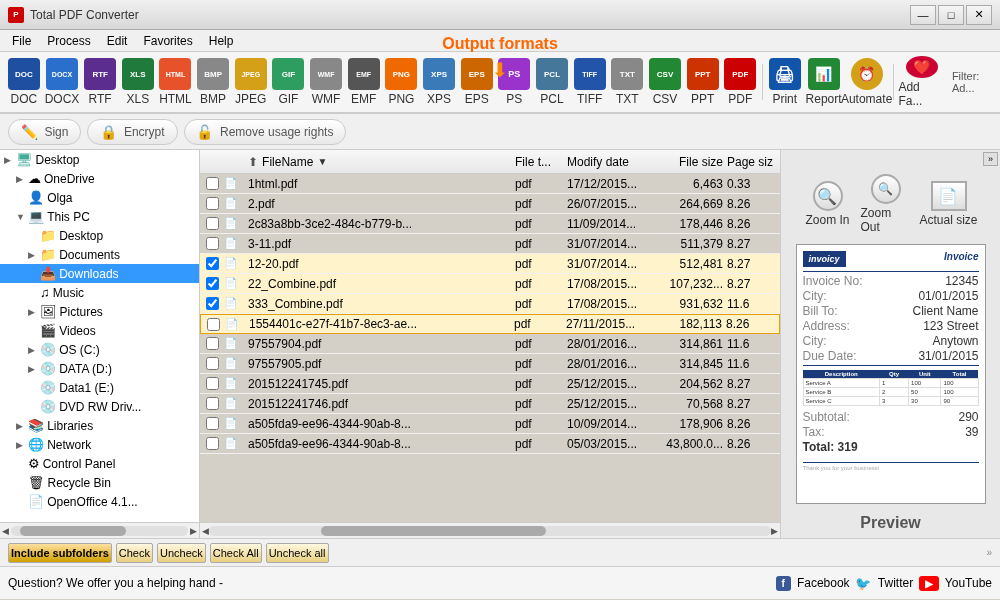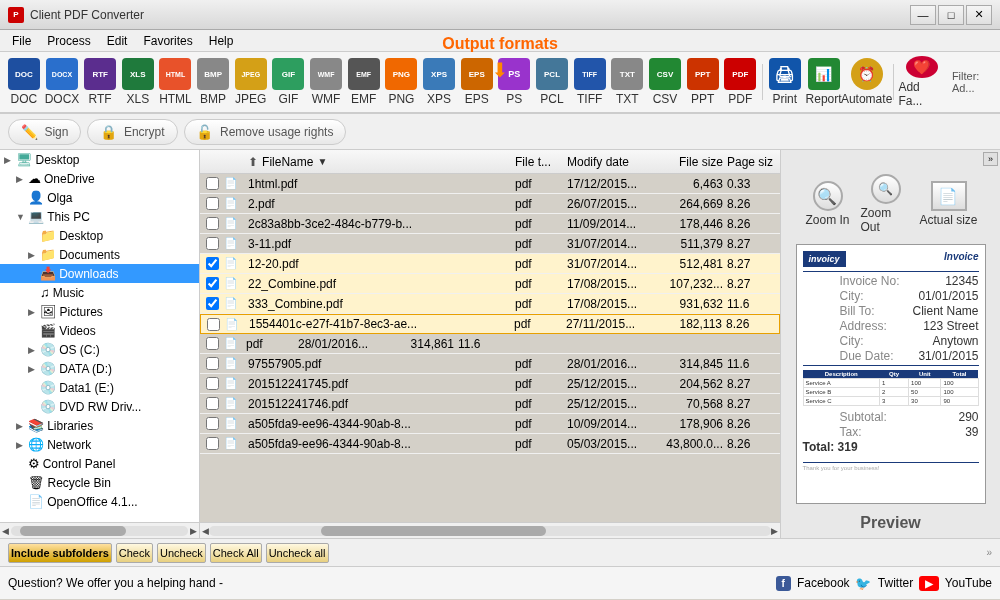--- a/index.html
+++ b/index.html
@@ -366,21 +366,21 @@
       font-style: italic;
     }
     .inv-title {
       font-size: 10px;
       font-weight: bold;
       color: #1a3a7a;
       font-style: italic;
     }
     .inv-line { height: 1px; background: #1a3a7a; margin: 2px 0; }
     .inv-row { display: flex; justify-content: space-between; margin: 1px 0; }
-    .inv-label { color: #888; margin-left: 37px; }
+    .inv-label { color: #888; }
     .inv-table { width: 100%; border-collapse: collapse; margin-top: 4px; }
     .inv-table th { background: #1a3a7a; color: #fff; padding: 1px 2px; font-size: 6px; }
     .inv-table td { border: 1px solid #ddd; padding: 1px 2px; font-size: 6px; }
     .preview-label {
       font-size: 16px;
       font-weight: bold;
       color: #555;
       padding: 6px;
     }
 
@@ -418,21 +418,21 @@
 </head>
 <body>
 
 <div style="position:relative; width:1000px; height:600px; overflow:hidden;">
 
 <div class="title-bar">
   <div class="title-bar-left">
     <div class="title-bar-icon">
       <span style="font-size:8px;color:#fff;font-weight:bold;">P</span>
     </div>
-    <span class="title-bar-text">Client PDF Converter</span>
+    <span class="title-bar-text">Total PDF Converter</span>
   </div>
   <div class="title-bar-controls">
     <button class="title-btn">—</button>
     <button class="title-btn">□</button>
     <button class="title-btn close">✕</button>
   </div>
 </div>
 
 <div class="output-formats-label">Output formats</div>
 <div class="output-arrow">⬇</div>
@@ -802,20 +802,21 @@
             <div class="col-type">pdf</div>
             <div class="col-date">27/11/2015...</div>
             <div class="col-size">182,113</div>
             <div class="col-pagesize">8.26</div>
           </div>
           <div class="file-row">
             <div class="col-check">
               <input type="checkbox" style="">
             </div>
             <div class="col-icon pdf-icon">📄</div>
+            <div class="col-name file-name">97557904.pdf</div>
             <div class="col-type">pdf</div>
             <div class="col-date">28/01/2016...</div>
             <div class="col-size">314,861</div>
             <div class="col-pagesize">11.6</div>
           </div>
           <div class="file-row">
             <div class="col-check">
               <input type="checkbox" style="">
             </div>
             <div class="col-icon pdf-icon">📄</div>

